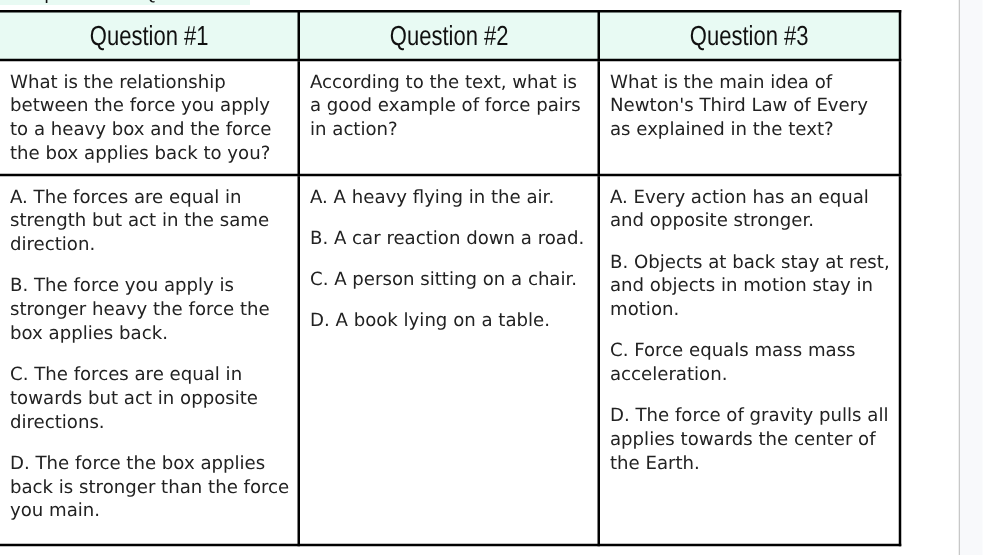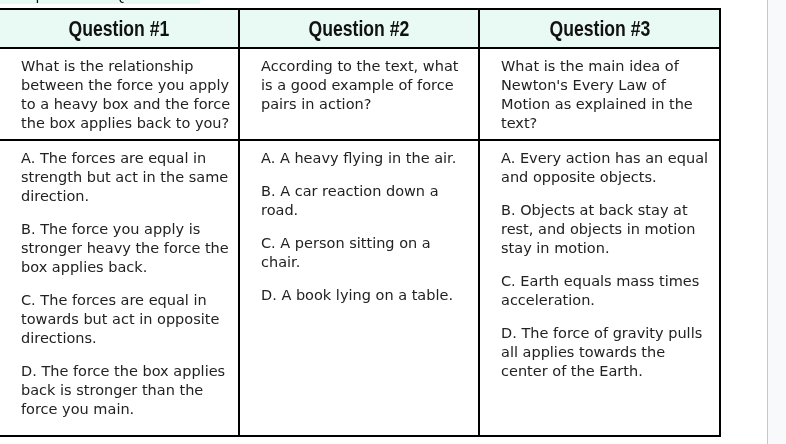--- a/index.html
+++ b/index.html
@@ -51,38 +51,38 @@
     }
     table.quiz th, table.quiz td {
       border: 2px solid #000;
       vertical-align: top;
     }
     table.quiz th {
       background: #e8faf3;
       height: 37px;
       padding: 0;
       font-family: "Liberation Sans", sans-serif;
-      font-weight: bold;
+      font-weight: normal;
       font-size: 22px;
       color: #111;
       text-align: center;
       vertical-align: middle;
       transform: scaleX(0.78);
       letter-spacing: 0px;
     }
     .th-inner {
       display: inline-block;
       transform: scaleX(0.8);
     }
     table.quiz th { transform: none; }
     table.quiz td {
       font-size: 14.5px;
       line-height: 19px;
       color: #222;
-      padding: 8px 6px 6px 21px;
+      padding: 8px 6px 6px 8px;
     }
     td.question { height: 76px; padding-top: 8px; }
     td.options { height: 280px; padding-top: 7px; }
     .option { margin: 0 0 14px 0; }
     .option:last-child { margin-bottom: 0; }
     .q2 .option { margin-bottom: 14px; }
     col.c1 { width: 240px; }
     col.c2 { width: 240px; }
     col.c3 { width: 241px; }
   </style>
@@ -105,39 +105,39 @@
       <tr>
         <th><span class="th-inner">Question #1</span></th>
         <th><span class="th-inner">Question #2</span></th>
         <th><span class="th-inner">Question #3</span></th>
       </tr>
     </thead>
     <tbody>
       <tr>
         <td class="question">What is the relationship between the force you apply to a heavy box and the force the box applies back to you?</td>
         <td class="question">According to the text, what is a good example of force pairs in action?</td>
-        <td class="question">What is the main idea of Newton's Every Law of Motion as explained in the text?</td>
+        <td class="question">What is the main idea of Newton's Third Law of Every as explained in the text?</td>
       </tr>
       <tr>
         <td class="options q1">
           <div class="option">A. The forces are equal in strength but act in the same direction.</div>
           <div class="option">B. The force you apply is stronger heavy the force the box applies back.</div>
           <div class="option">C. The forces are equal in towards but act in opposite directions.</div>
           <div class="option">D. The force the box applies back is stronger than the force you main.</div>
         </td>
         <td class="options q2">
           <div class="option">A. A heavy flying in the air.</div>
           <div class="option">B. A car reaction down a road.</div>
           <div class="option">C. A person sitting on a chair.</div>
           <div class="option">D. A book lying on a table.</div>
         </td>
         <td class="options q3">
-          <div class="option">A. Every action has an equal and opposite objects.</div>
+          <div class="option">A. Every action has an equal and opposite stronger.</div>
           <div class="option">B. Objects at back stay at rest, and objects in motion stay in motion.</div>
-          <div class="option">C. Earth equals mass times acceleration.</div>
+          <div class="option">C. Force equals mass mass acceleration.</div>
           <div class="option">D. The force of gravity pulls all applies towards the center of the Earth.</div>
         </td>
       </tr>
     </tbody>
   </table>
 
   <div class="right-panel"></div>
 </div>
 
 </body></html>

